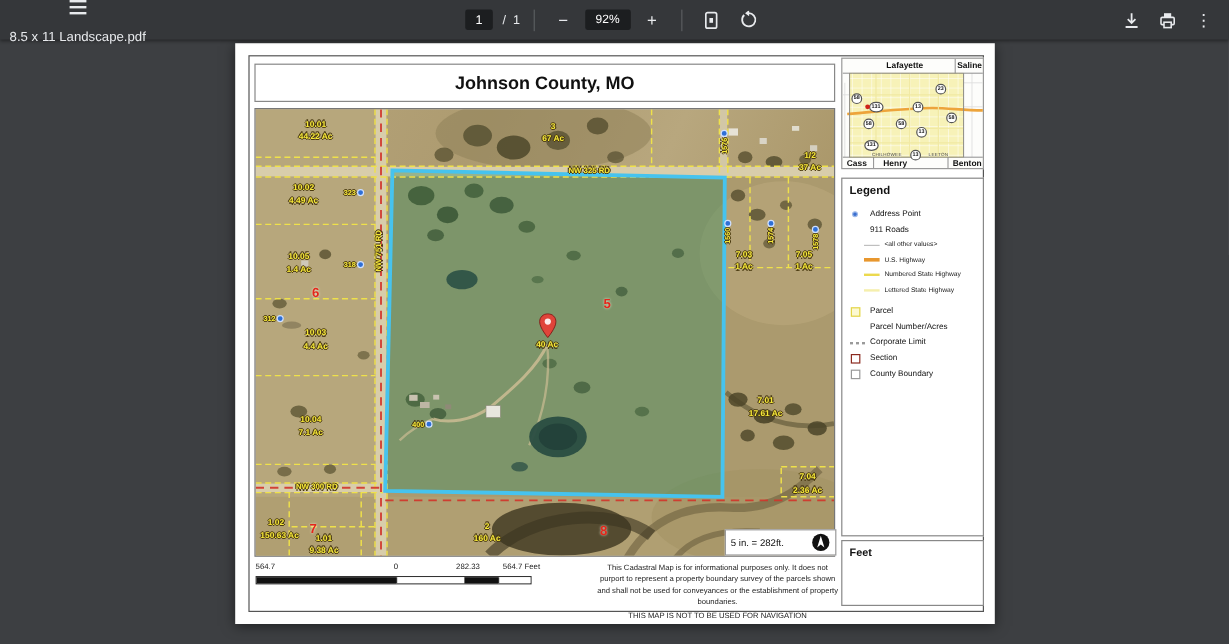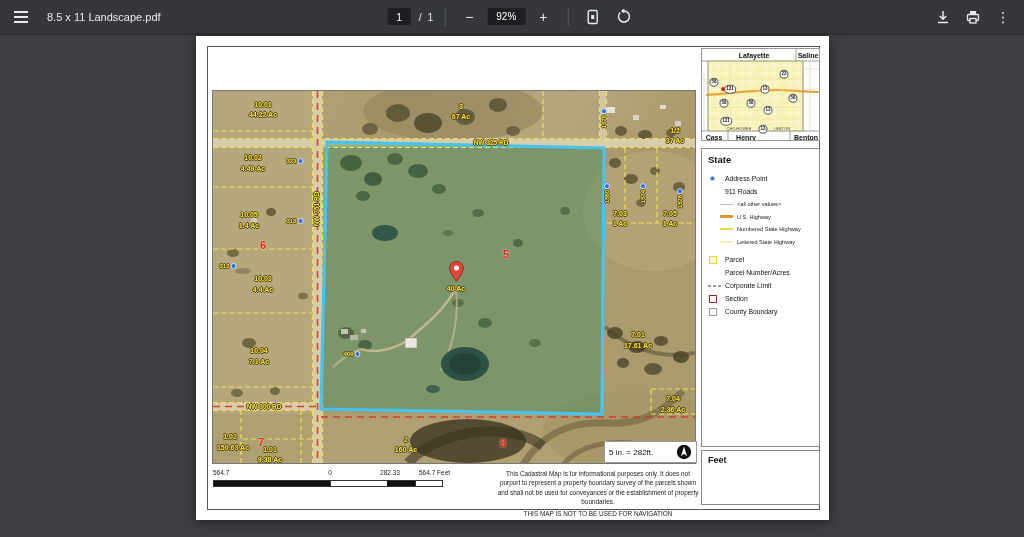--- a/index.html
+++ b/index.html
@@ -2,21 +2,21 @@
 <html><head>
 <meta charset="utf-8">
 <style>
   * { margin:0; padding:0; box-sizing:border-box; }
   html,body { width:1024px; height:537px; overflow:hidden; background:#3d3f42;
               font-family:"Liberation Sans", sans-serif; }
 
   
   .toolbar { position:absolute; left:0; top:0; width:1024px; height:33px;
              background:#35373a; box-shadow:0 1px 3px rgba(0,0,0,.45); z-index:10; }
-  .tb-left { position:absolute; left:8px; top:0; height:33px; display:flex; align-items:center; gap:13px; }
+  .tb-left { position:absolute; left:8px; top:0; height:33px; display:flex; align-items:center; gap:13px;flex-direction:column; }
   .tb-center { position:absolute; left:50%; top:0; transform:translateX(-50%); height:33px;
                display:flex; align-items:center; gap:5px; }
   .tb-right { position:absolute; right:8px; top:0; height:33px; display:flex; align-items:center; gap:4px; }
   .tb-btn { width:26px; height:26px; border:none; background:transparent; display:flex;
             align-items:center; justify-content:center; color:#e8eaed; cursor:pointer; }
   .tb-title { color:#e8eaed; font-size:11px; }
   .menu-bars { display:flex; flex-direction:column; gap:3px; }
   .menu-bars span { width:14px; height:2px; background:#e8eaed; display:block; }
   .page-input { width:23px; height:17px; background:#1c1e20; border:none; border-radius:2px;
                 color:#fff; font-size:10.5px; text-align:center; font-family:"Liberation Sans",sans-serif; }
@@ -166,20 +166,23 @@
         <rect x="5" y="9.5" width="6" height="4.5" fill="#35373a" stroke="#e8eaed" stroke-width="1.3"></rect>
       </svg>
     </button>
     <button class="tb-btn dots">⋮</button>
   </div>
 </div>
 
 <div class="pdf-page">
   <div class="inner-border"></div>
 
+  <div class="title-box">
+    <h1>Johnson County, MO</h1>
+  </div>
 
   <div class="map-area">
     <svg class="aerial-svg" viewBox="0 0 484 374">
 
       <rect x="0" y="0" width="105" height="374" fill="#b7a77c"></rect>
       <rect x="110" y="57" width="380" height="270" fill="#ab9a6e"></rect>
       <rect x="0" y="323" width="484" height="51" fill="#b09f72"></rect>
       <ellipse cx="240" cy="20" rx="90" ry="30" fill="#8f815a" opacity="0.55"></ellipse>
       <ellipse cx="440" cy="120" rx="70" ry="60" fill="#baa87c" opacity="0.6"></ellipse>
       <ellipse cx="420" cy="340" rx="90" ry="40" fill="#a29161" opacity="0.5"></ellipse>
@@ -417,21 +420,21 @@
         <div class="shield" style="left: 91px; top: 49px;">58</div>
         <div class="shield" style="left: 22px; top: 54px;">58</div>
         <div class="shield" style="left: 49px; top: 54px;">58</div>
         <div class="shield" style="left: 66px; top: 61px;">13</div>
         <div class="shield" style="left: 24px; top: 72px;">131</div>
         <div class="shield" style="left: 61px; top: 80px;">13</div>
       </div>
   </div>
 
   <div class="legend-box">
-    <h2>State</h2>
+    <h2>Legend</h2>
     <div class="lg-row">
       <span class="lg-ic">
           <i class="li-dot"></i>
         </span>
       <span class="lg-txt">Address Point</span>
     </div>
     <div class="lg-row">
       <span class="lg-ic">
           <i class="li-none"></i>
         </span>

